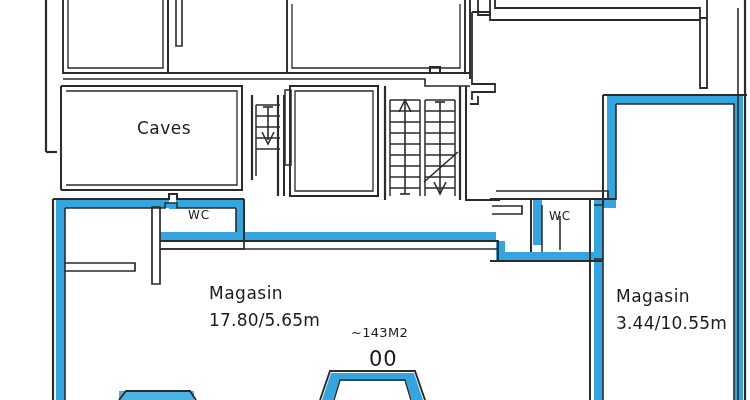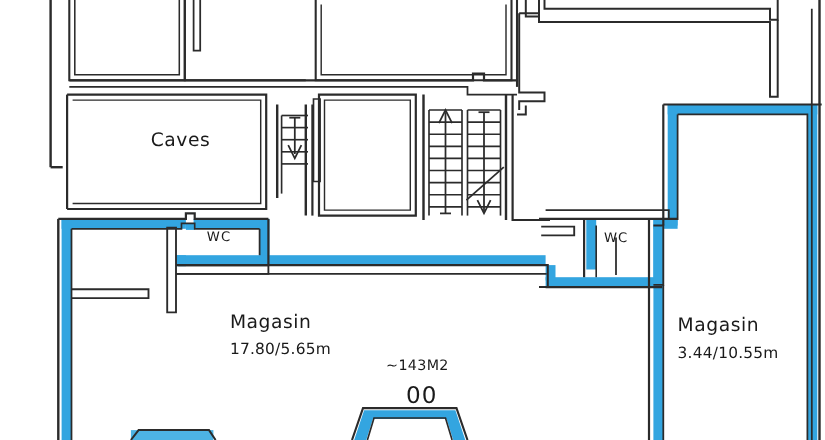--- a/index.html
+++ b/index.html
@@ -33,21 +33,21 @@
     white-space: nowrap;
     color: #1a1a1a;
     font-family: "DejaVu Sans", sans-serif;
     letter-spacing: 0.5px;
   }
   .label-room {
     font-size: 17px;
     font-weight: 400;
   }
   .label-dim {
-    font-size: 14px;
+    font-size: 17px;
     font-weight: 400;
     letter-spacing: 0.2px;
   }
   .label-wc {
     font-size: 12px;
     font-weight: 400;
     letter-spacing: 1px;
   }
   .label-area {
     font-size: 13px;

